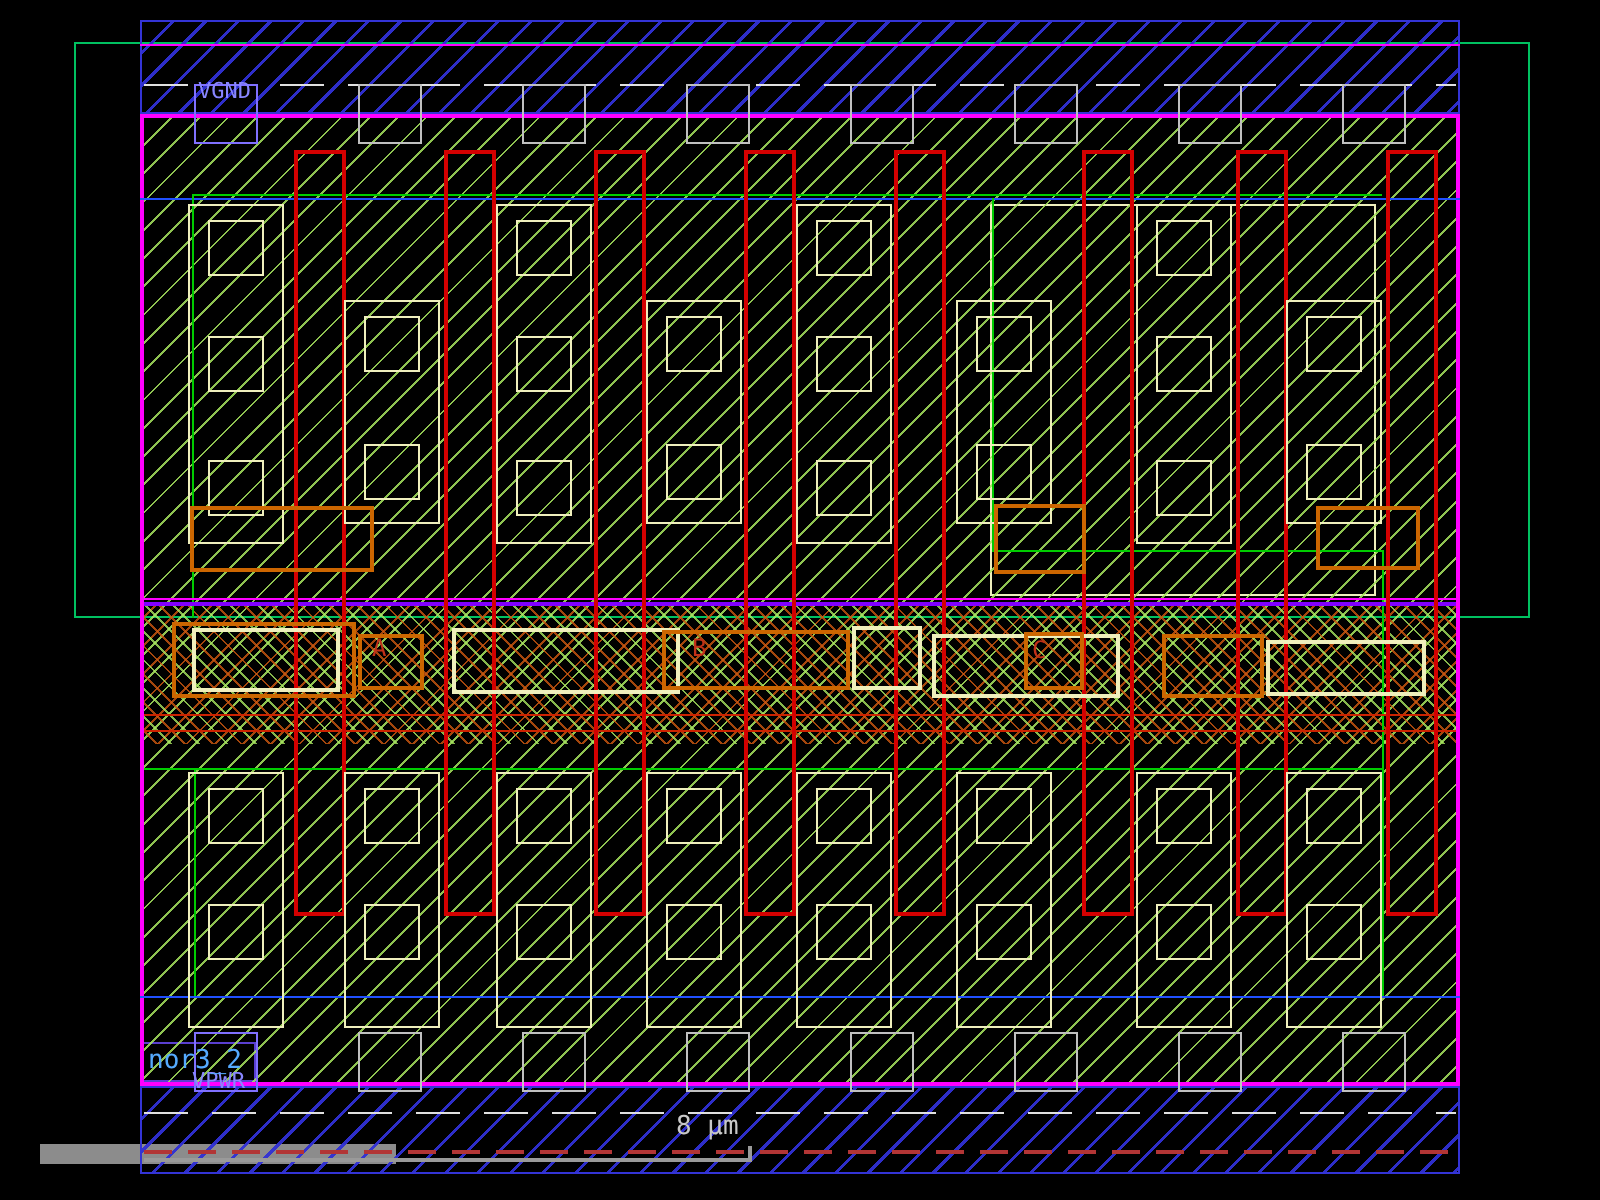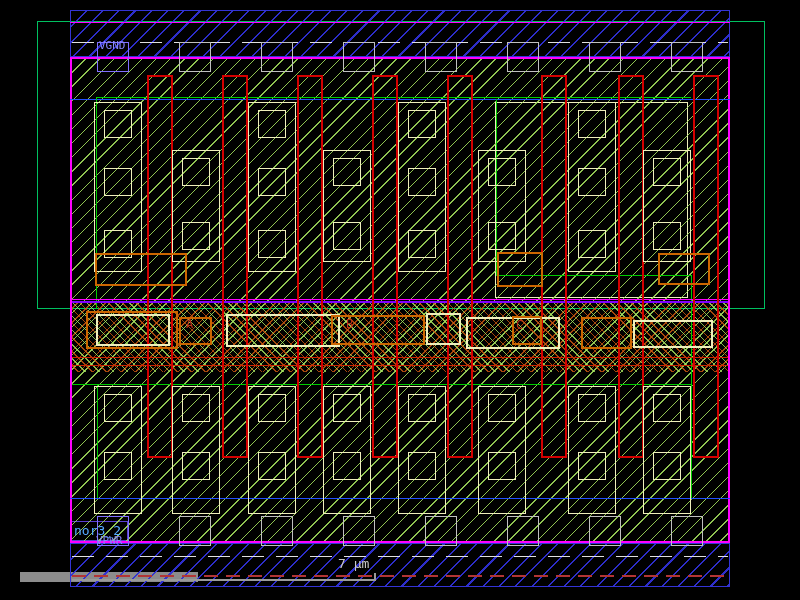--- a/index.html
+++ b/index.html
@@ -142,14 +142,14 @@
     <div class="abs " style="left: 633px; top: 320px; width: 80px; height: 28px; border: 2px solid rgb(239, 239, 188);"></div>
     <div class="abs " style="left: 95px; top: 253px; width: 92px; height: 33px; border: 2px solid rgb(204, 102, 0);"></div>
     <div class="abs " style="left: 497px; top: 252px; width: 46px; height: 35px; border: 2px solid rgb(204, 102, 0);"></div>
     <div class="abs " style="left: 658px; top: 253px; width: 52px; height: 32px; border: 2px solid rgb(204, 102, 0);"></div>
     <div class="lbl lbl-red" style="left: 186px; top: 318px; width: 12px; height: 12px;">A</div>
     <div class="lbl lbl-red" style="left: 346px; top: 318px; width: 12px; height: 12px;">B</div>
     <div class="lbl lbl-red" style="left: 516px; top: 319px; width: 12px; height: 12px;">C</div>
     <span class="lbl lbl-purple" style="left:99px;top:40px;">VGND</span>
   <span class="lbl lbl-purple" style="left:96px;top:535px;">VPWR</span>
   <span class="lbl lbl-cyan" style="left:74px;top:524px;">nor3_2</span>
-  <span class="lbl lbl-gray" style="left:338px;top:557px;">7 μm</span>
+  <span class="lbl lbl-gray" style="left:338px;top:557px;">8 μm</span>
 </div>
 
 </body></html>

